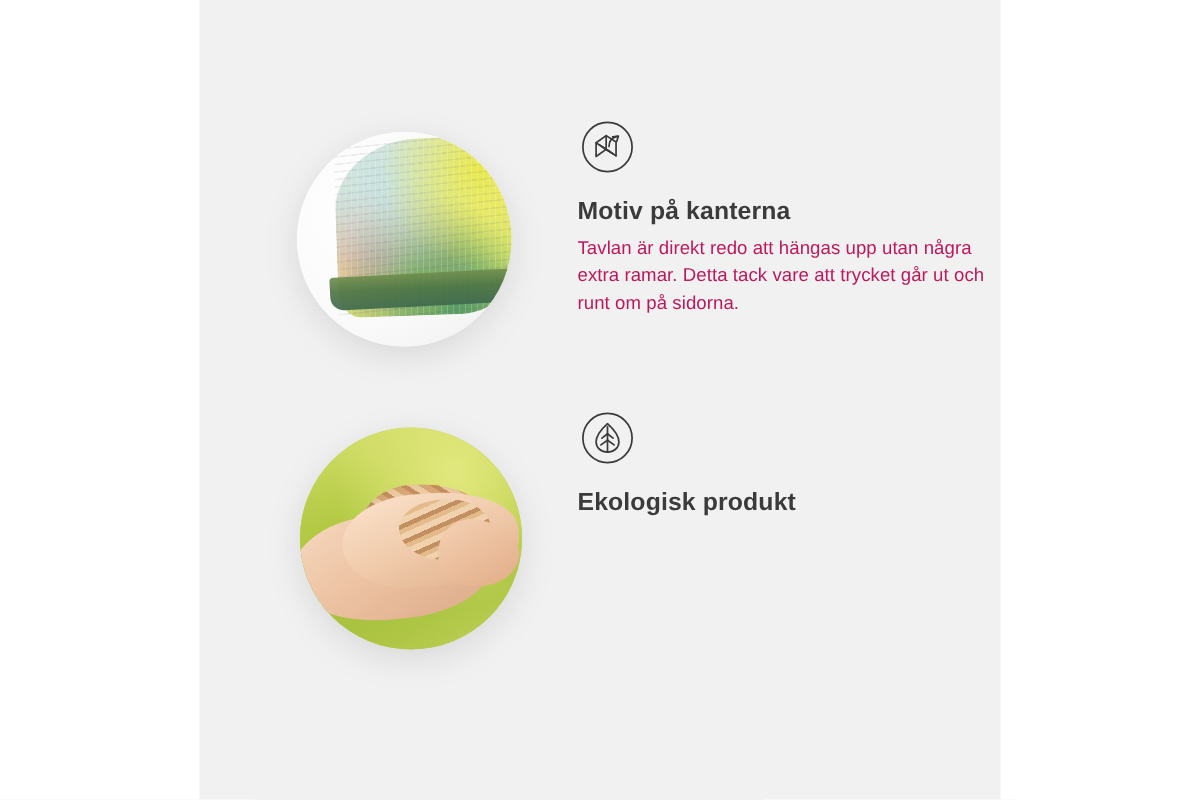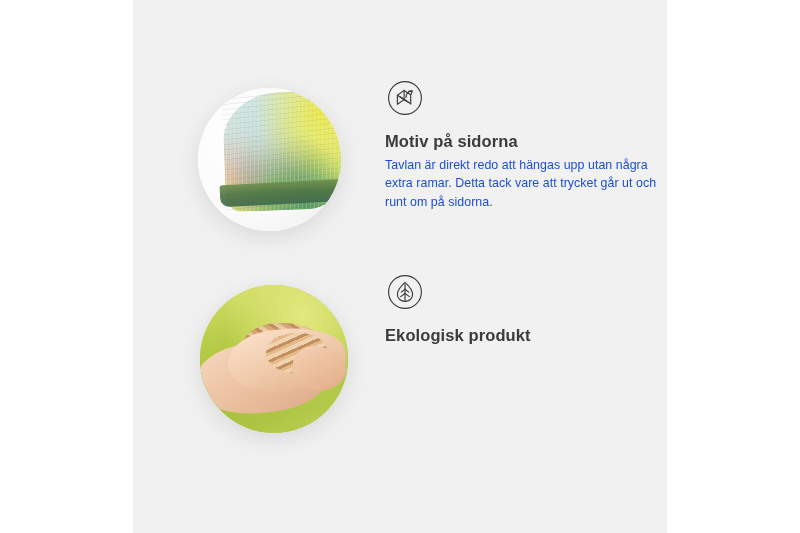--- a/index.html
+++ b/index.html
@@ -205,21 +205,21 @@
     color: #3b3b3b;
     letter-spacing: .1px;
     line-height: 1.25;
   }
 
   .feature-desc {
     margin: 0;
     font-family: "Liberation Sans", sans-serif;
     font-size: 12.4px;
     font-weight: 400;
-    color: #1d4ed8;
+    color: #be185d;
     line-height: 1.52;
     letter-spacing: .05px;
   }
 </style>
 </head>
 <body>
 
 <div id="page">
 
   <div id="content-panel">
@@ -245,21 +245,21 @@
             <path d="M14.6 18.6 L21.3 22.9"></path>
             <path d="M16.8 20.1 L23.5 24.3"></path>
             <path d="M19.1 21.6 L25.7 25.8"></path>
             <path d="M19.1 12.4 L25.7 16.7 L25.7 25.8"></path>
 
             <path d="M21.0 19.6 C21.0 15.9 23.0 13.6 26.5 12.9"></path>
             <path d="M23.4 13.2 L27.3 12.7 L26.1 16.3"></path>
           </svg>
         </span>
 
-        <h3 class="feature-title">Motiv på sidorna</h3>
+        <h3 class="feature-title">Motiv på kanterna</h3>
 
         <p class="feature-desc">Tavlan är direkt redo att hängas upp utan några extra ramar. Detta tack vare att trycket går ut och runt om på sidorna.</p>
       </div>
     </div>
 
     <div class="feature-row" id="feature-row-eco">
 
       <div class="photo-circle" id="photo-eco">
         <div class="grass"></div>
         <div class="hand-lower"></div>

